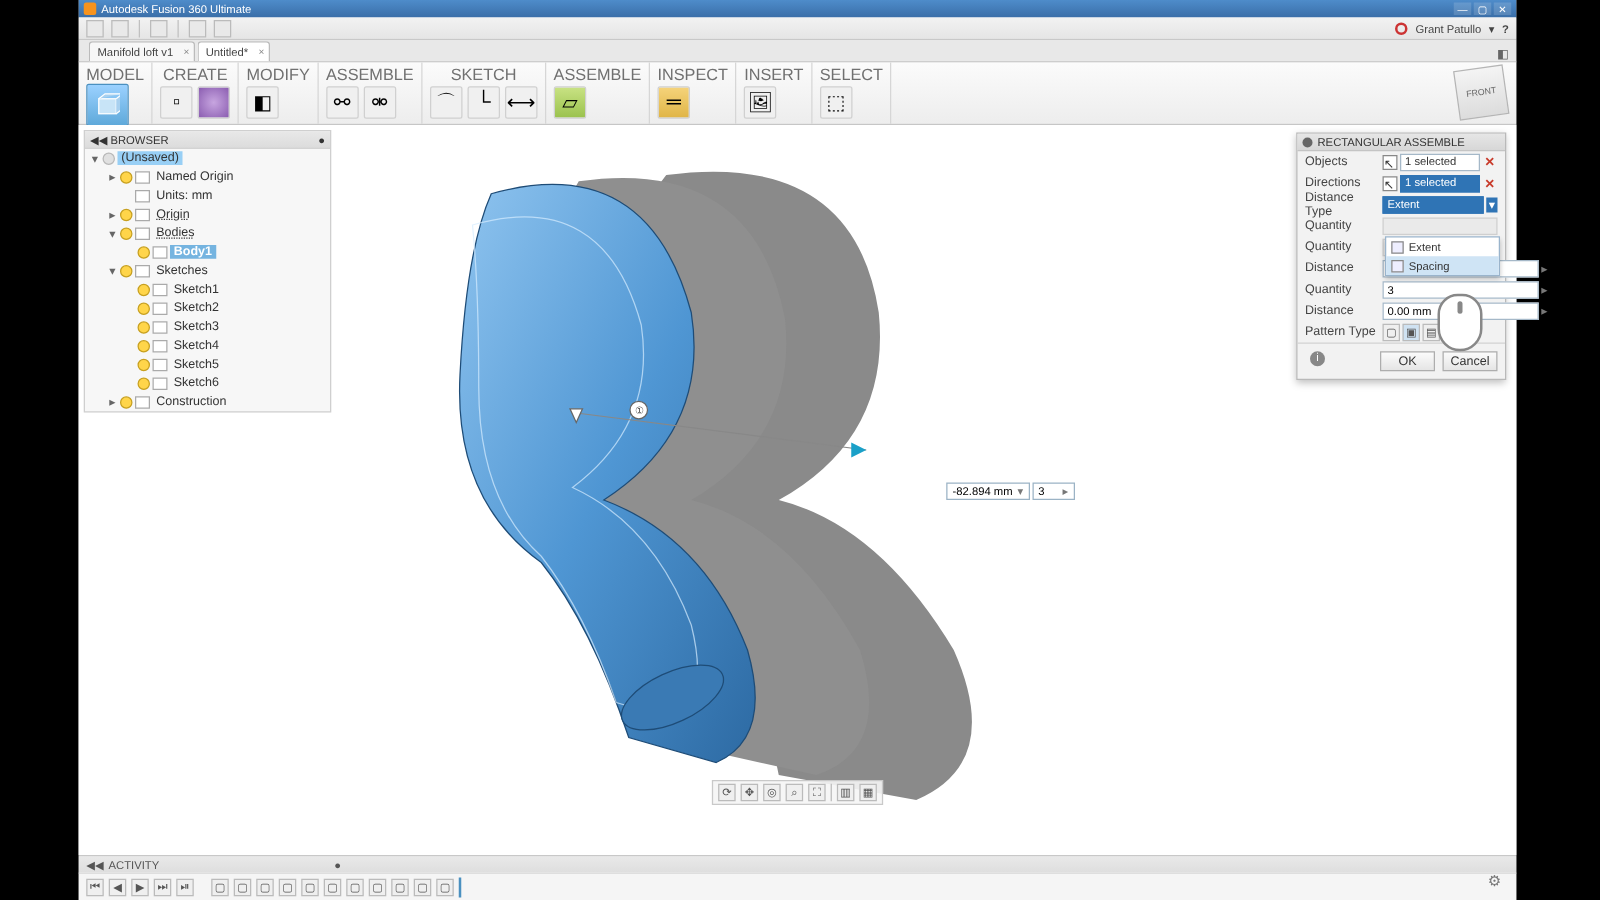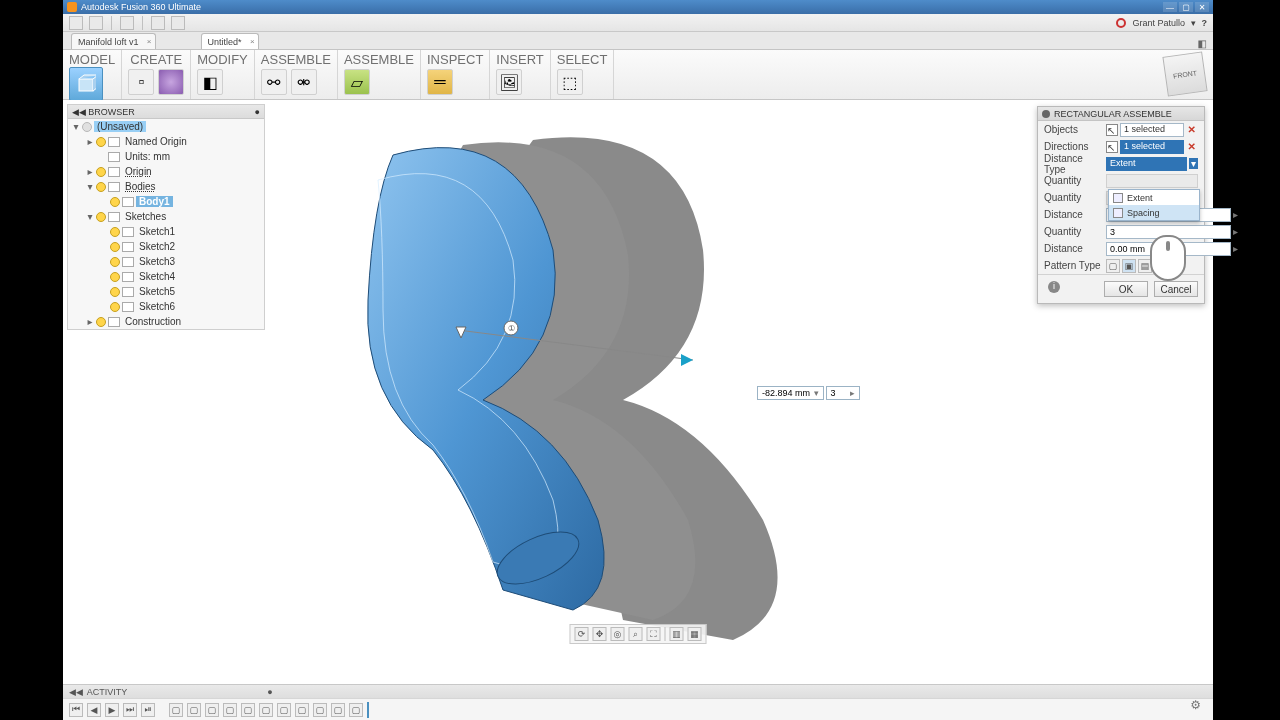--- a/index.html
+++ b/index.html
@@ -6,21 +6,21 @@
 body { width: 1280px; height: 720px; background: #000; overflow: hidden; position: relative; }
 .app { position: absolute; left: 63px; top: 0; width: 1150px; height: 720px; background: #fff; display: flex; flex-direction: column; }
 .titlebar { height: 14px; background: linear-gradient(#4e8cca,#3a6ea8); display: flex; align-items: center; padding: 0 4px; font-size: 9px; color: #fff; }
 .titlebar .logo { width: 10px; height: 10px; background: #f7931e; border-radius: 2px; margin-right: 4px; }
 .titlebar .wbtns { margin-left: auto; display: flex; }
 .titlebar .wbtn { width: 14px; height: 10px; background: rgba(255,255,255,.15); margin-left: 2px; display:flex; align-items:center; justify-content:center; font-size:8px;}
 .qat { height: 18px; background: linear-gradient(#f2f2f2,#e5e5e5); border-bottom: 1px solid #c8c8c8; display: flex; align-items: center; padding: 0 6px; gap: 6px; }
 .qat .ico { width: 14px; height: 14px; background: #e9e9e9; border: 1px solid #bbb; }
 .qat .sep { width:1px; height:14px; background:#c0c0c0; margin:0 2px;}
 .qat .right { margin-left:auto; display:flex; align-items:center; gap:6px; font-size:9px; color:#444;}
-.tabbar { height: 18px; background: #e8e8e8; border-bottom: 1px solid #c4c4c4; display: flex; align-items: flex-end; padding-left: 8px; gap: 43px; }
+.tabbar { height: 18px; background: #e8e8e8; border-bottom: 1px solid #c4c4c4; display: flex; align-items: flex-end; padding-left: 8px; }
 .doctab { height: 16px; background: #f7f7f7; border: 1px solid #bbb; border-bottom: none; border-radius: 3px 3px 0 0; padding: 0 16px 0 6px; font-size: 9px; color: #444; display: flex; align-items: center; margin-right: 2px; position:relative;}
 .doctab.active { background:#ffffff; }
 .doctab .x { position:absolute; right:3px; font-size:8px; color:#888;}
 .ribbon { height: 50px; background: linear-gradient(#fbfbfb,#ededed); border-bottom: 1px solid #c6c6c6; display: flex; }
 .rgroup { border-right: 1px solid #d6d6d6; padding: 2px 6px; display:flex; flex-direction:column; }
 .rgroup .lbl { font-size: 13px; color: #707070; text-align:center;}
 .rgroup .icons { display:flex; gap:4px; flex:1; align-items:center;}
 .ric { width: 26px; height: 26px; background: #f0f0f0; border:1px solid #d0d0d0; border-radius:2px; display:flex; align-items:center; justify-content:center;}
 .ric.big{ width:34px; height:34px;}
 .ric.model{ background:linear-gradient(#9bd1ff,#5fa9da); border-color:#4a90c0;}
@@ -132,20 +132,28 @@
         </div>
       </div>
     <div class="rgroup">
         <span class="lbl">ASSEMBLE</span>
         <div class="icons">
           <div class="ric">⚯</div>
           <div class="ric">⚮</div>
         </div>
       </div>
     <div class="rgroup">
+        <span class="lbl">SKETCH</span>
+        <div class="icons">
+          <div class="ric">⌒</div>
+          <div class="ric">└</div>
+          <div class="ric">⟷</div>
+        </div>
+      </div>
+    <div class="rgroup">
         <span class="lbl">ASSEMBLE</span>
         <div class="icons">
           <div class="ric" style="background:linear-gradient(#c8e283,#9bc24e)">▱</div>
         </div>
       </div>
     <div class="rgroup">
         <span class="lbl">INSPECT</span>
         <div class="icons">
           <div class="ric" style="background:linear-gradient(#f5d37a,#e0b547)">═</div>
         </div>

